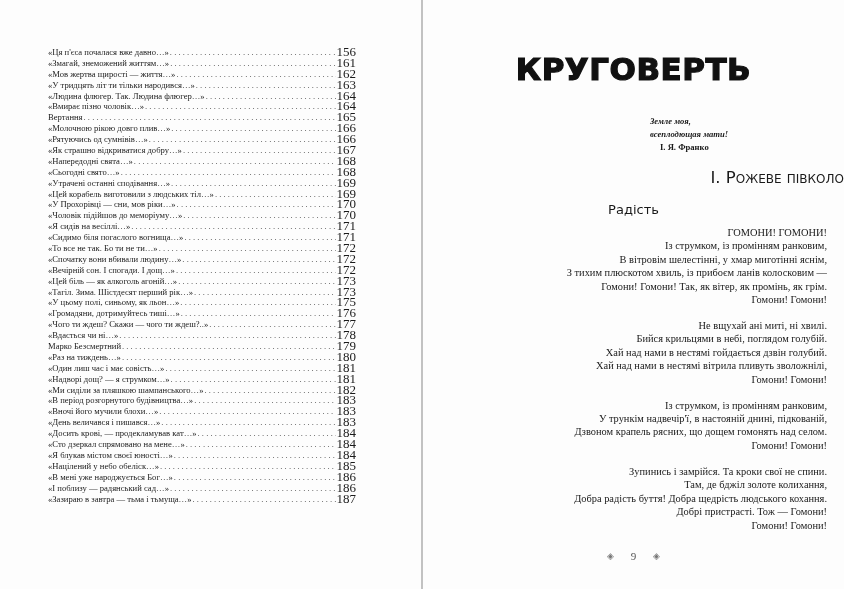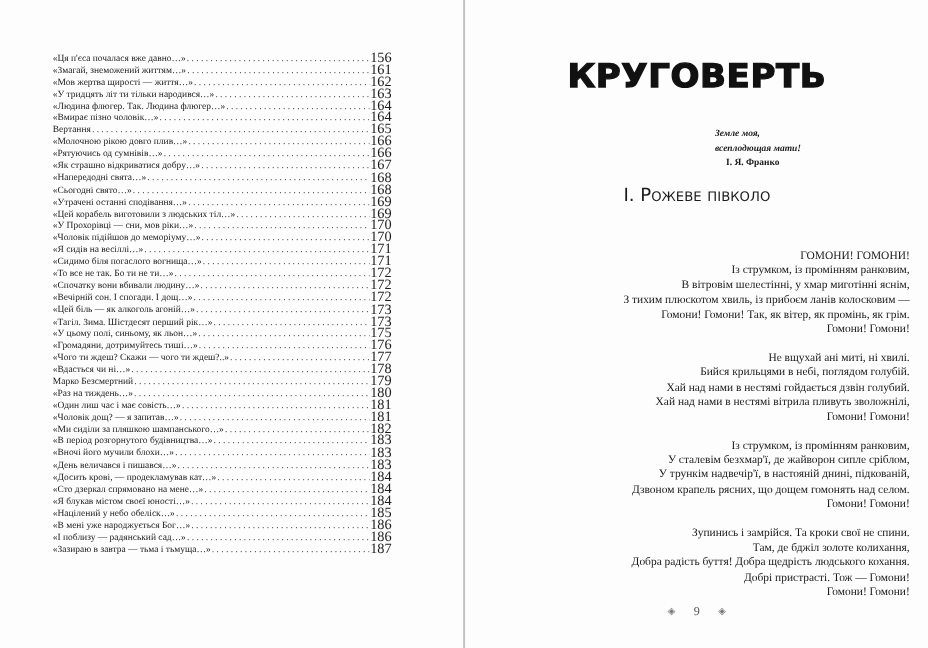--- a/index.html
+++ b/index.html
@@ -37,21 +37,21 @@
     letter-spacing: 0.5px; color: #111; transform: scaleY(0.95);
     -webkit-text-stroke: 1.2px #111;
   }
   .epigraph {
     position: absolute; left: 227px; top: 115px; width: 130px;
     font-family: Liberation Serif, serif; font-size: 8.6px; line-height: 12.5px;
   }
   .epigraph .line { display: block; font-style: italic; font-weight: bold; }
   .epigraph .author { display: block; font-weight: bold; padding-left: 10px; margin-top: 1px; }
   .section-title {
-    position: absolute; left: 0; width: 421px; top: 168px; text-align: center;
+    position: absolute; left: 0; width: 421px; top: 168px; text-align: right;
     font-family: "DejaVu Sans", sans-serif; font-size: 16.5px; color: #1a1a1a;
     font-variant: small-caps;
   }
   .poem-title {
     position: absolute; left: 0; width: 421px; top: 202px; text-align: center;
     font-family: "DejaVu Sans", sans-serif; font-size: 13px; color: #1a1a1a;
   }
   .poem { position: absolute; left: 74px; top: 226px; width: 330px; }
   .stanza { margin: 0 0 12.6px 0; text-align: right; }
   .verse {
@@ -213,21 +213,21 @@
         <span class="toc-title">«Раз на тиждень…»</span>
         <span class="toc-dots"></span>
         <span class="toc-page">180</span>
       </li>
       <li class="toc-row">
         <span class="toc-title">«Один лиш час і має совість…»</span>
         <span class="toc-dots"></span>
         <span class="toc-page">181</span>
       </li>
       <li class="toc-row">
-        <span class="toc-title">«Чоловік дощ? — я запитав…»</span>
+        <span class="toc-title">«Надворі дощ? — я струмком…»</span>
         <span class="toc-dots"></span>
         <span class="toc-page">181</span>
       </li>
       <li class="toc-row">
         <span class="toc-title">«Ми сиділи за пляшкою шампанського…»</span>
         <span class="toc-dots"></span>
         <span class="toc-page">182</span>
       </li>
       <li class="toc-row">
         <span class="toc-title">«В період розгорнутого будівництва…»</span>
@@ -287,40 +287,40 @@
 <div class="page page-right">
   <div class="book-title">КРУГОВЕРТЬ</div>
 
   <div class="epigraph">
     <span class="line">Земле моя,</span>
     <span class="line">всеплодющая мати!</span>
     <span class="author">І. Я. Франко</span>
   </div>
 
   <div class="section-title">І. Рожеве півколо</div>
+  <div class="poem-title">Радість</div>
 
   <div class="poem" id="poem">
       <div class="stanza">
         <span class="verse">ГОМОНИ! ГОМОНИ!</span>
         <span class="verse">Із струмком, із промінням ранковим,</span>
         <span class="verse">В вітровім шелестінні, у хмар миготінні яснім,</span>
         <span class="verse">З тихим плюскотом хвиль, із прибоєм ланів колосковим —</span>
         <span class="verse">Гомони! Гомони! Так, як вітер, як промінь, як грім.</span>
         <span class="verse">Гомони! Гомони!</span>
       </div>
       <div class="stanza">
         <span class="verse">Не вщухай ані миті, ні хвилі.</span>
         <span class="verse">Бийся крильцями в небі, поглядом голубій.</span>
         <span class="verse">Хай над нами в нестямі гойдається дзвін голубий.</span>
         <span class="verse">Хай над нами в нестямі вітрила пливуть зволожнілі,</span>
         <span class="verse">Гомони! Гомони!</span>
       </div>
       <div class="stanza">
         <span class="verse">Із струмком, із промінням ранковим,</span>
-        <span class="verse">У сталевім безхмар'ї, де жайворон сипле сріблом,</span>
         <span class="verse">У трункім надвечір'ї, в настояній днині, підкованій,</span>
         <span class="verse">Дзвоном крапель рясних, що дощем гомонять над селом.</span>
         <span class="verse">Гомони! Гомони!</span>
       </div>
       <div class="stanza">
         <span class="verse">Зупинись і замрійся. Та кроки свої не спини.</span>
         <span class="verse">Там, де бджіл золоте колихання,</span>
         <span class="verse">Добра радість буття! Добра щедрість людського кохання.</span>
         <span class="verse">Добрі пристрасті. Тож — Гомони!</span>
         <span class="verse">Гомони! Гомони!</span>

